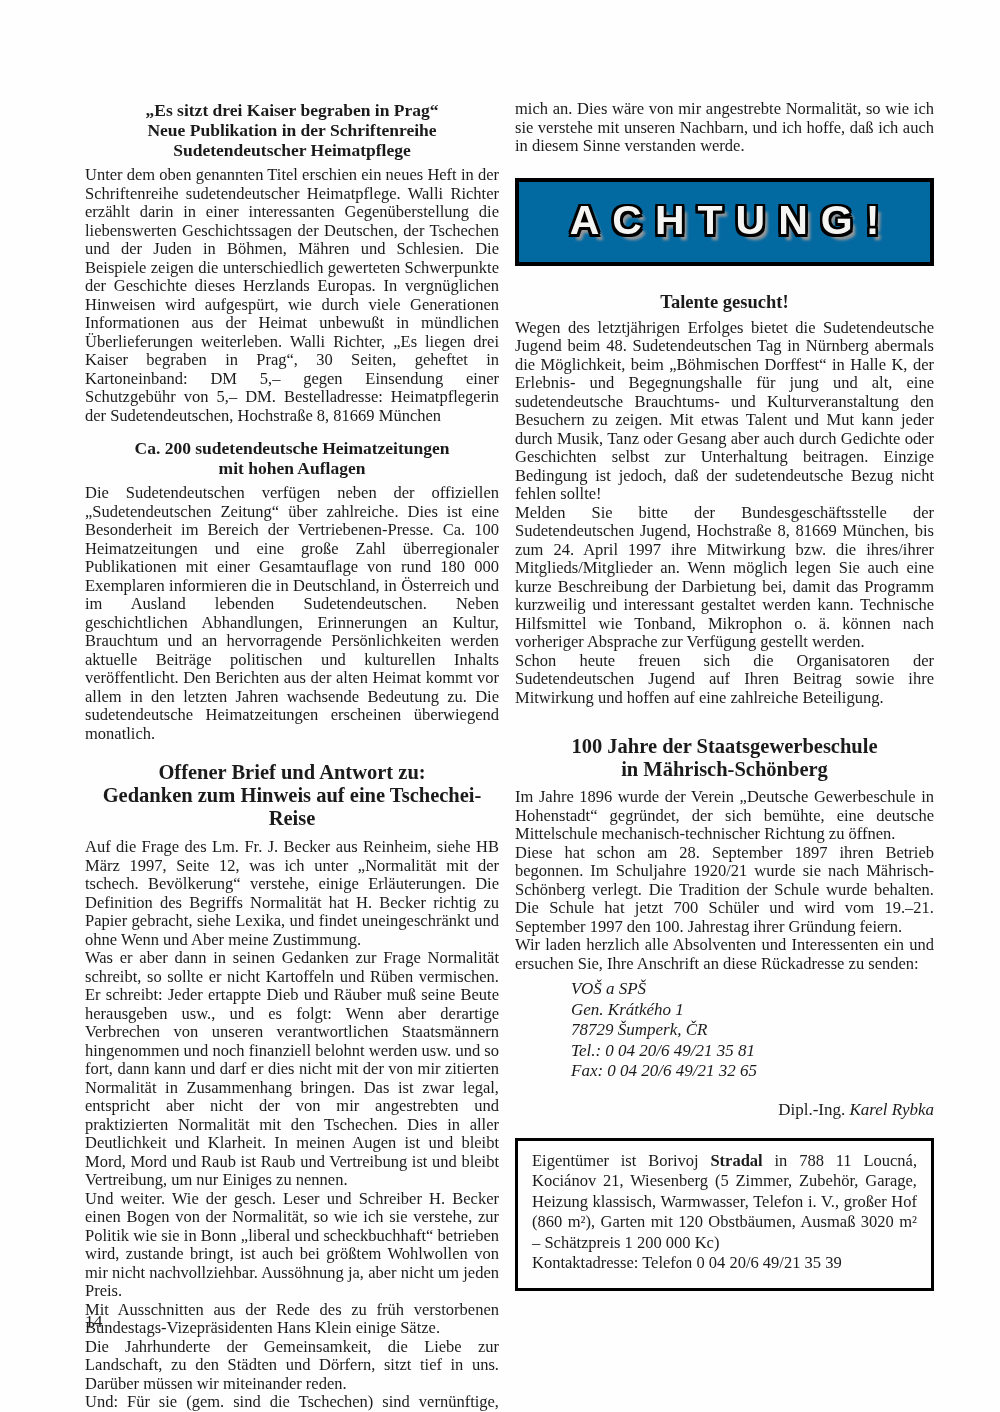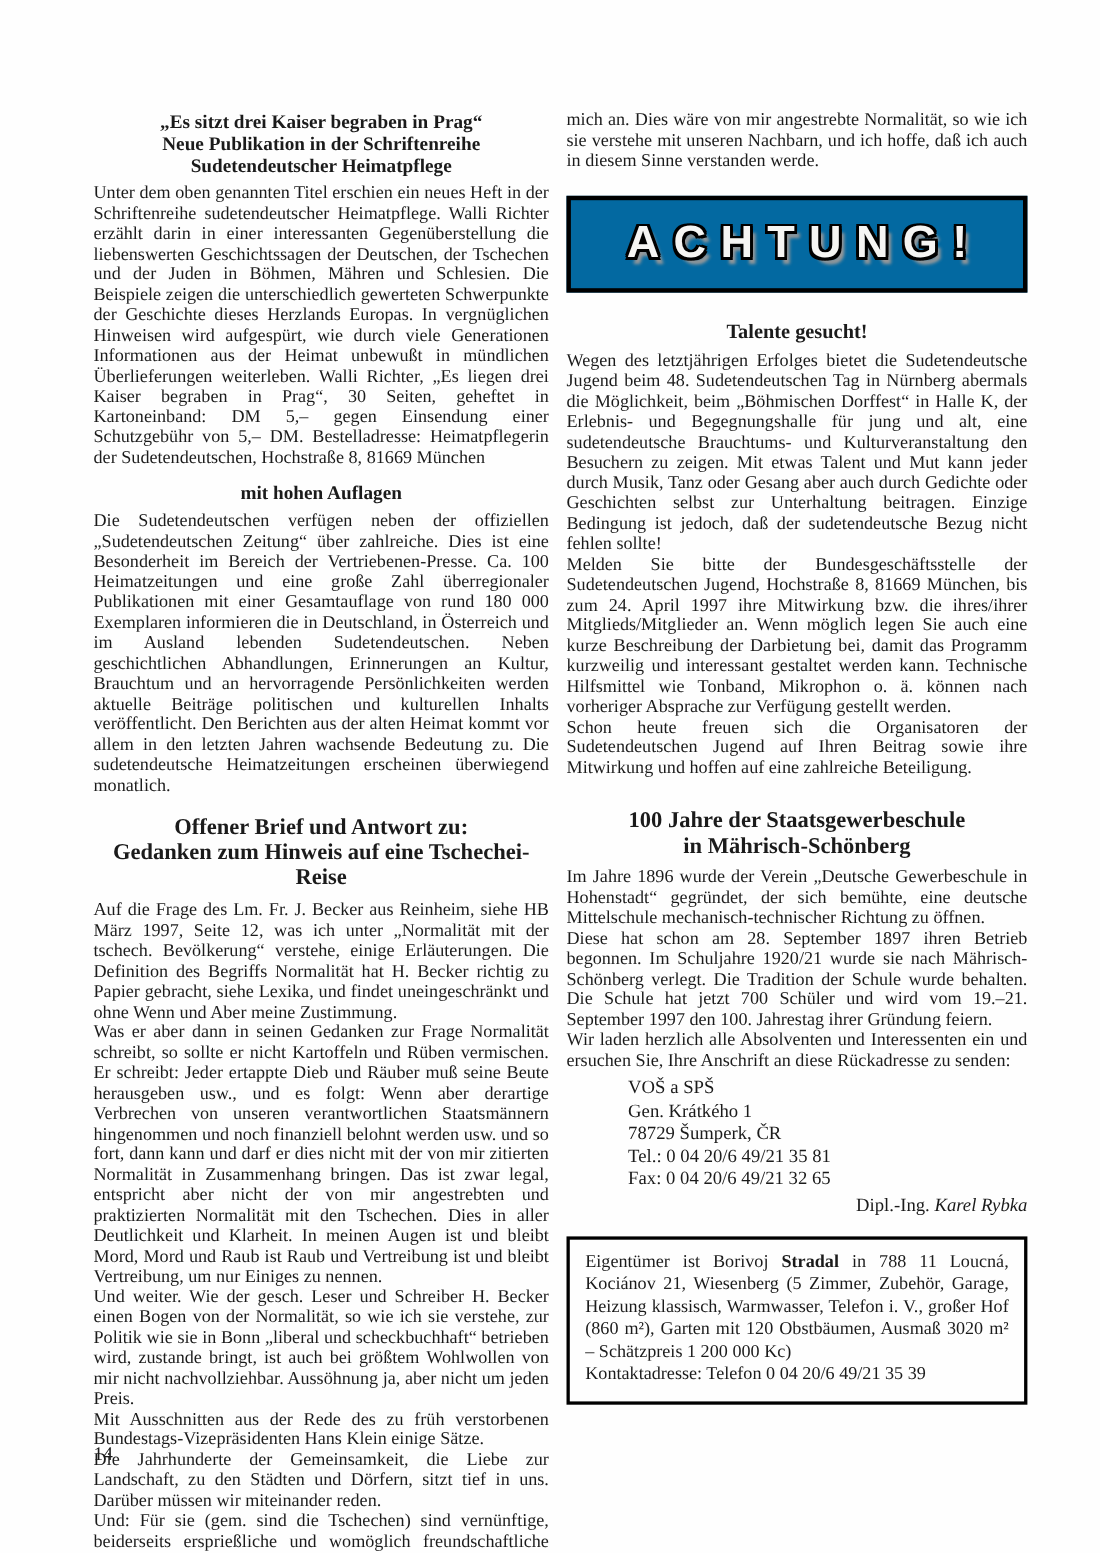--- a/index.html
+++ b/index.html
@@ -28,42 +28,43 @@
     text-shadow:
       -2.5px -2.5px 0 #000, 2.5px -2.5px 0 #000, -2.5px 2.5px 0 #000, 2.5px 2.5px 0 #000,
       -2.5px 0 0 #000, 2.5px 0 0 #000, 0 -2.5px 0 #000, 0 2.5px 0 #000,
       5px 6px 3px #999;
   }
   .achtung-line2{
     font-family:"Liberation Sans","DejaVu Sans",sans-serif;font-weight:700;
     font-size:35px;line-height:44px;color:#121212;margin-top:4px;
     text-shadow:2px 2px 0 #bcbcbc;
   }
-  .address{font-size:17px;line-height:20.5px;margin-left:56px;margin-top:6px;}
-  .sig-right{font-size:17px;line-height:20px;text-align:right;margin-top:4px;}
+  .address{font-size:17px;line-height:20.5px;margin-left:56px;margin-top:6px;font-style:italic;}
+  .sig-right{font-size:17px;line-height:20px;text-align:right;margin-top:18px;}
   .verkauf-box{margin-top:18px;border:3px solid #000;padding:10px 14px 14px 14px;}
   .verkauf-box .body-text{font-size:16.5px;line-height:20.5px;}
   .line{font-size:16.5px;line-height:20.5px;}
   .page-number{position:absolute;left:85px;top:1311px;font-size:17.5px;}
 </style>
 </head>
 <body>
 
 <div class="page">
 
   <div class="col col-left">
 
     <div class="h-small" style="margin-bottom:6px;">
       <div>„Es sitzt drei Kaiser begraben in Prag“</div>
       <div>Neue Publikation in der Schriftenreihe</div>
       <div>Sudetendeutscher Heimatpflege</div>
     </div>
     <p class="body-text">Unter dem oben genannten Titel erschien ein neues Heft in der Schriftenreihe sudetendeutscher Heimatpflege. Walli Richter erzählt darin in einer interessanten Gegenüberstellung die liebenswerten Geschichtssagen der Deutschen, der Tschechen und der Juden in Böhmen, Mähren und Schlesien. Die Beispiele zeigen die unterschiedlich gewerteten Schwerpunkte der Geschichte dieses Herzlands Europas. In vergnüglichen Hinweisen wird aufgespürt, wie durch viele Generationen Informationen aus der Heimat unbewußt in mündlichen Überlieferungen weiterleben. Walli Richter, „Es liegen drei Kaiser begraben in Prag“, 30 Seiten, geheftet in Kartoneinband: DM 5,– gegen Einsendung einer Schutzgebühr von 5,– DM. Bestelladresse: Heimatpflegerin der Sudetendeutschen, Hochstraße 8, 81669 München</p>
 
     <div class="h-small" style="margin-top:13px;margin-bottom:6px;">
+      <div>Ca. 200 sudetendeutsche Heimatzeitungen</div>
       <div>mit hohen Auflagen</div>
     </div>
     <p class="body-text">Die Sudetendeutschen verfügen neben der offiziellen „Sudetendeutschen Zeitung“ über zahlreiche. Dies ist eine Besonderheit im Bereich der Vertriebenen-Presse. Ca. 100 Heimatzeitungen und eine große Zahl überregionaler Publikationen mit einer Gesamtauflage von rund 180 000 Exemplaren informieren die in Deutschland, in Österreich und im Ausland lebenden Sudetendeutschen. Neben geschichtlichen Abhandlungen, Erinnerungen an Kultur, Brauchtum und an hervorragende Persönlichkeiten werden aktuelle Beiträge politischen und kulturellen Inhalts veröffentlicht. Den Berichten aus der alten Heimat kommt vor allem in den letzten Jahren wachsende Bedeutung zu. Die sudetendeutsche Heimatzeitungen erscheinen überwiegend monatlich.</p>
 
     <div class="h-large" style="margin-top:18px;margin-bottom:8px;">
       <div>Offener Brief und Antwort zu:</div>
       <div>Gedanken zum Hinweis auf eine Tschechei-Reise</div>
     </div>
     <p class="body-text">Auf die Frage des Lm. Fr. J. Becker aus Reinheim, siehe HB März 1997, Seite 12, was ich unter „Normalität mit der tschech. Bevölkerung“ verstehe, einige Erläuterungen. Die Definition des Begriffs Normalität hat H. Becker richtig zu Papier gebracht, siehe Lexika, und findet uneingeschränkt und ohne Wenn und Aber meine Zustimmung.</p>
     <p class="body-text">Was er aber dann in seinen Gedanken zur Frage Normalität schreibt, so sollte er nicht Kartoffeln und Rüben vermischen. Er schreibt: Jeder ertappte Dieb und Räuber muß seine Beute herausgeben usw., und es folgt: Wenn aber derartige Verbrechen von unseren verantwortlichen Staatsmännern hingenommen und noch finanziell belohnt werden usw. und so fort, dann kann und darf er dies nicht mit der von mir zitierten Normalität in Zusammenhang bringen. Das ist zwar legal, entspricht aber nicht der von mir angestrebten und praktizierten Normalität mit den Tschechen. Dies in aller Deutlichkeit und Klarheit. In meinen Augen ist und bleibt Mord, Mord und Raub ist Raub und Vertreibung ist und bleibt Vertreibung, um nur Einiges zu nennen.</p>

